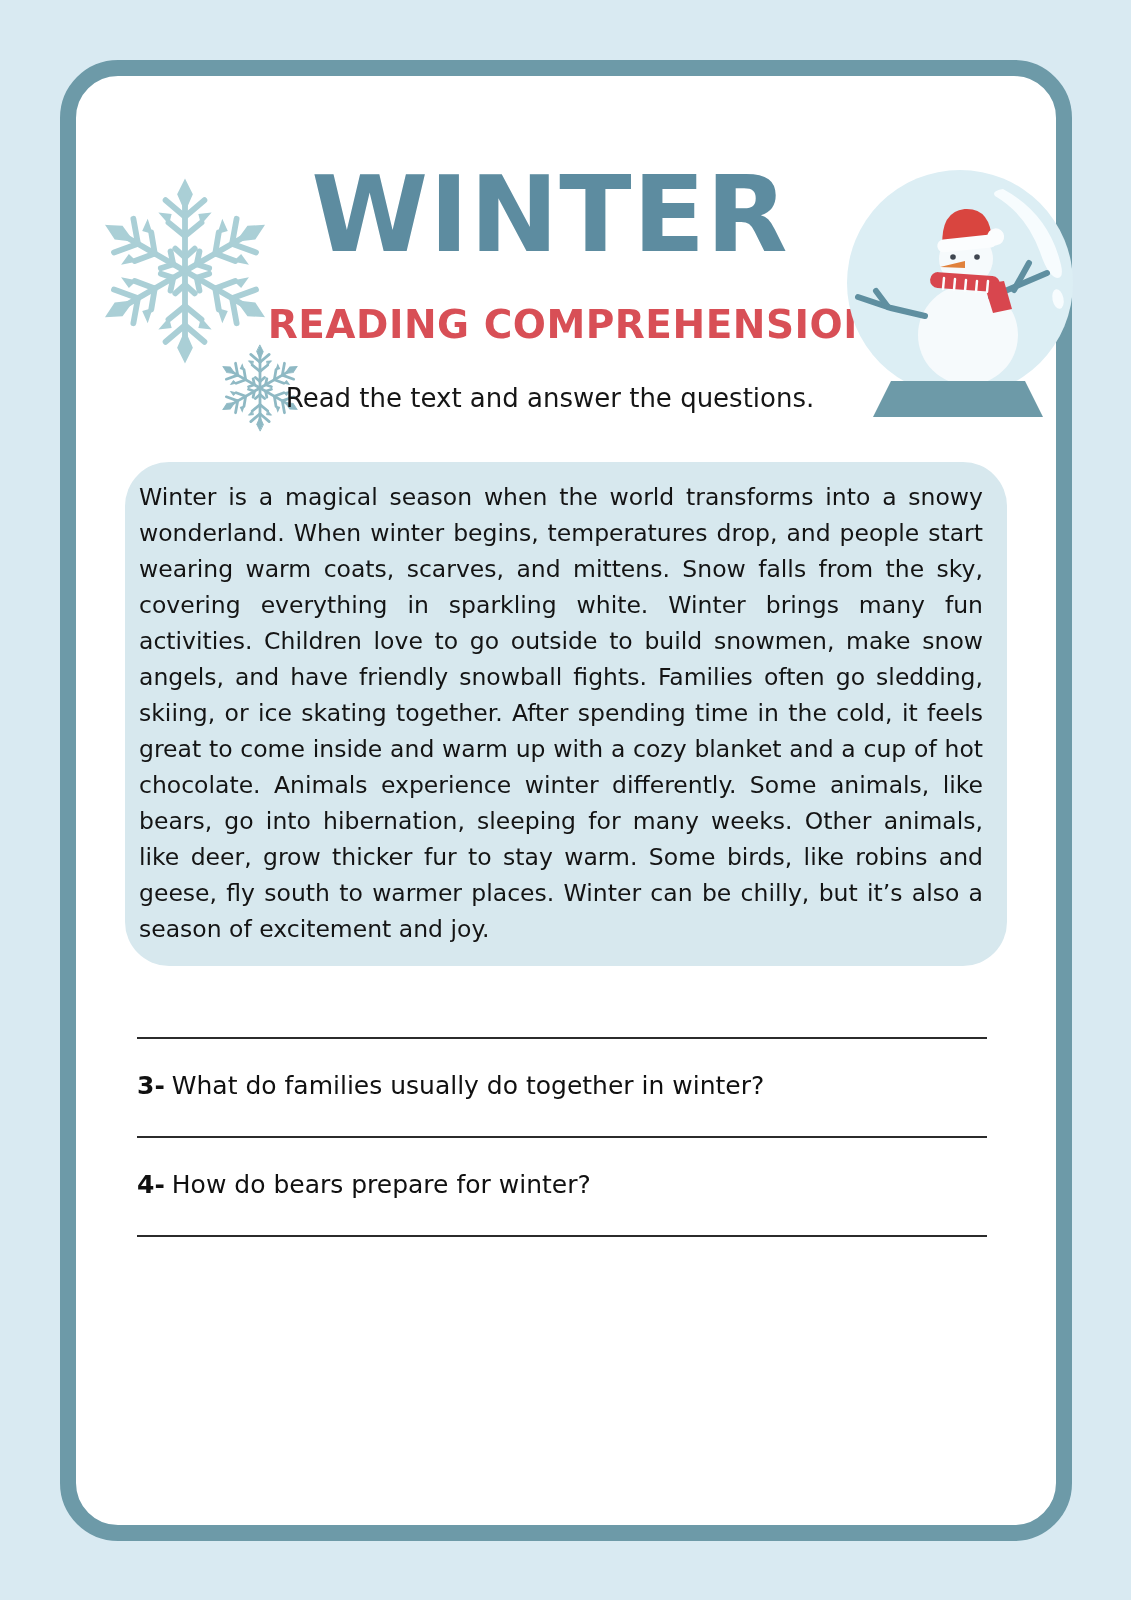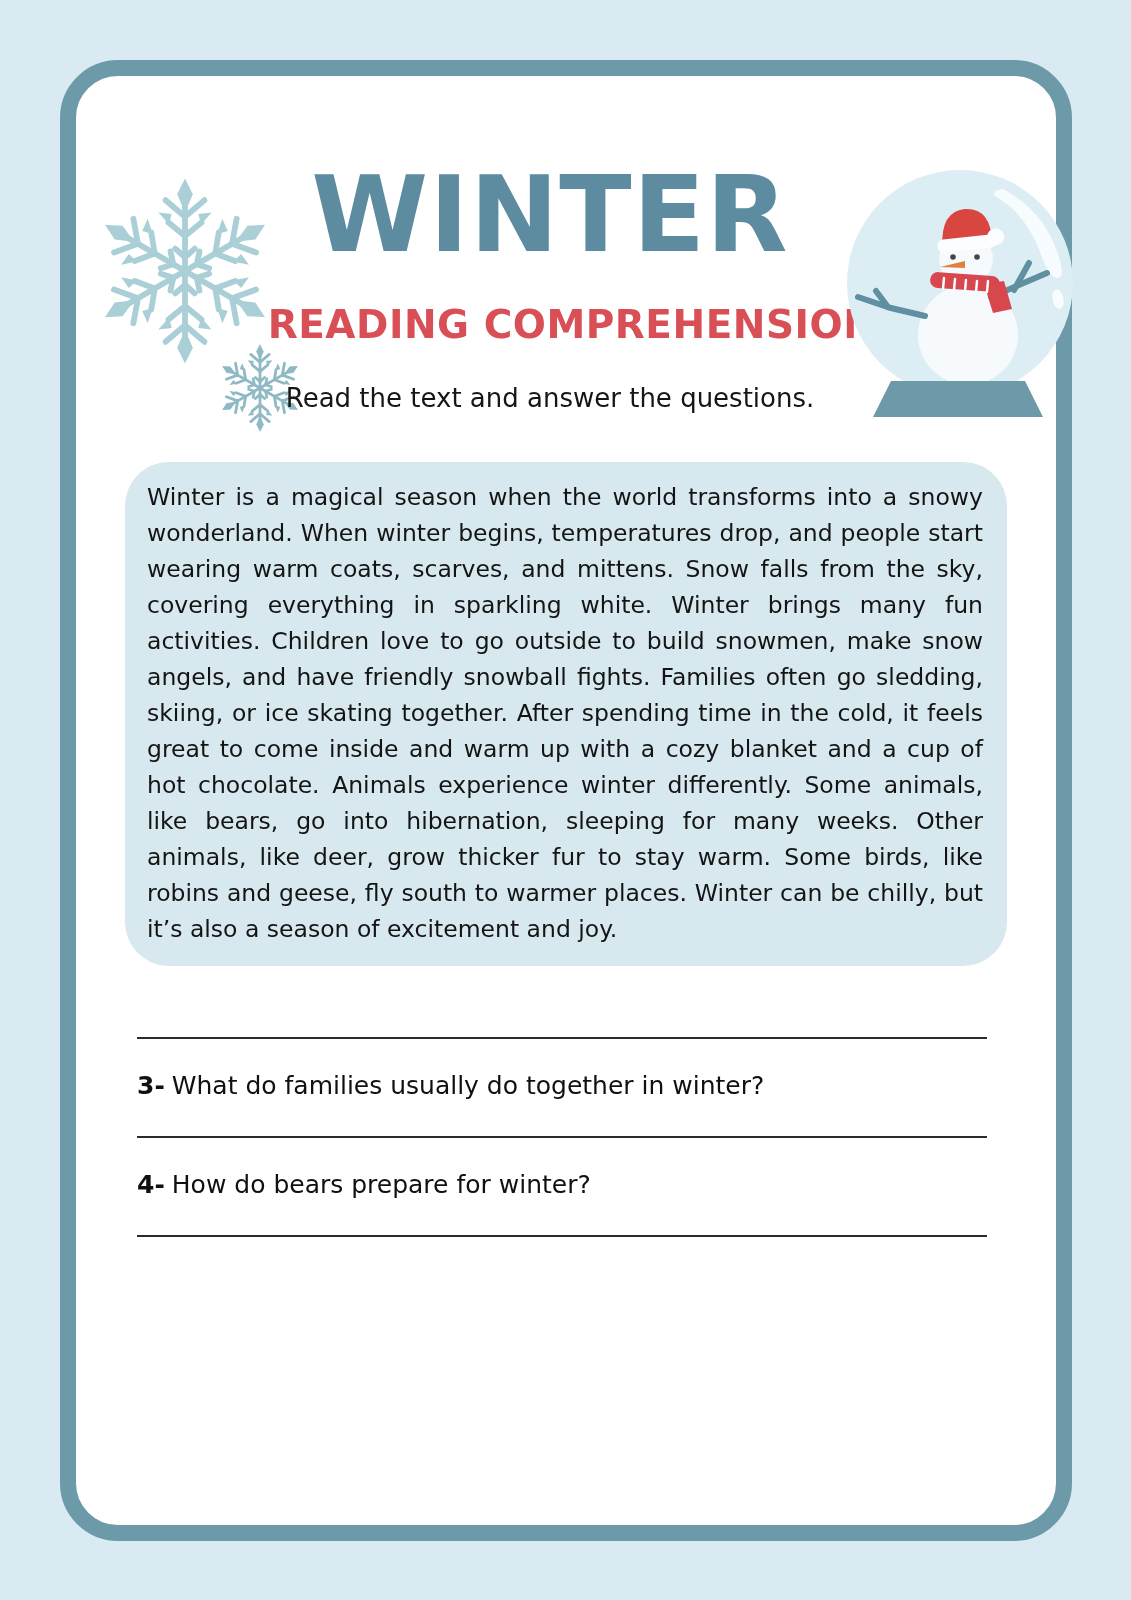--- a/index.html
+++ b/index.html
@@ -51,21 +51,21 @@
   }
   .snow-globe {
     position: absolute; left: 845px; top: 167px;
     width: 232px; height: 252px; z-index: 5;
   }
   
   .passage-box {
     position: absolute; left: 49px; top: 386px; width: 882px;
     background: #d7e8ee;
     border-radius: 44px;
-    padding: 17px 24px 19px 22px;
+    padding: 17px 24px 19px 14px;
   }
   .passage-text {
     margin: 0;
     font-size: 23.5px; line-height: 36px;
     text-align: justify;
     color: #141414;
   }
   
   .questions {
     position: absolute; left: 61px; top: 928px; width: 850px;

